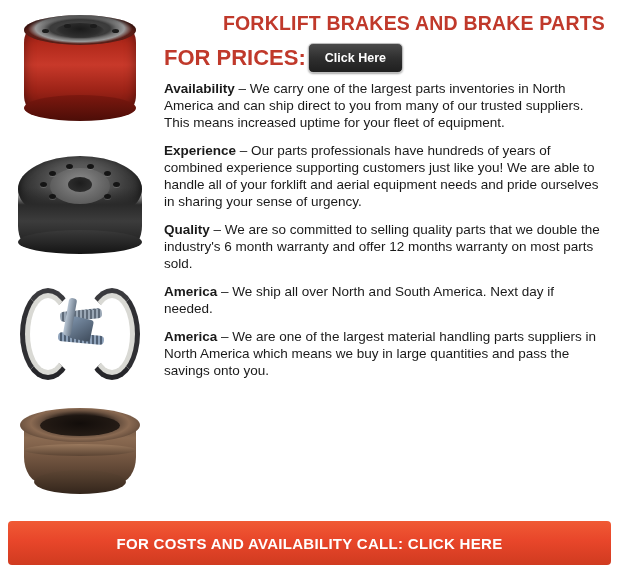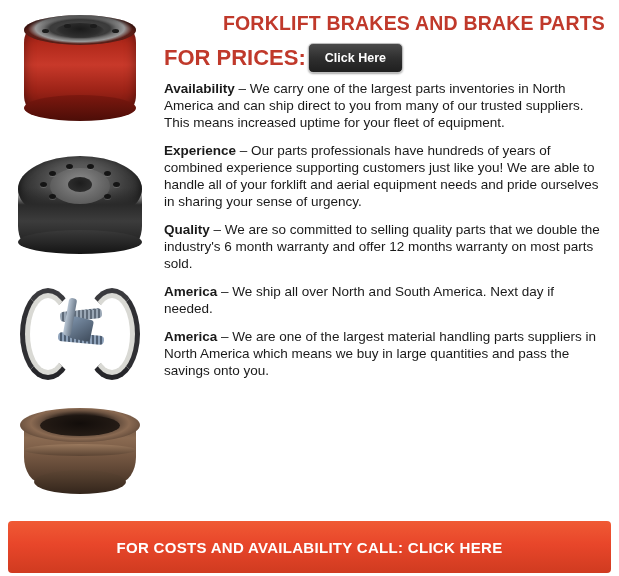--- a/index.html
+++ b/index.html
@@ -343,21 +343,21 @@
     margin: 0 0 11px 0;
   }
   .feature b {
     font-weight: bold;
   }
   .footer-bar {
     position: absolute;
     left: 8px;
     top: 521px;
     width: 603px;
-    height: 52px;
+    height: 44px;
     background: linear-gradient(180deg,#f05a34 0%, #e8462a 45%, #d03b20 100%);
     border-radius: 4px;
     display: flex;
     align-items: center;
     justify-content: center;
     cursor: pointer;
   }
   .footer-bar span {
     color: #ffffff;
     font-size: 15px;

